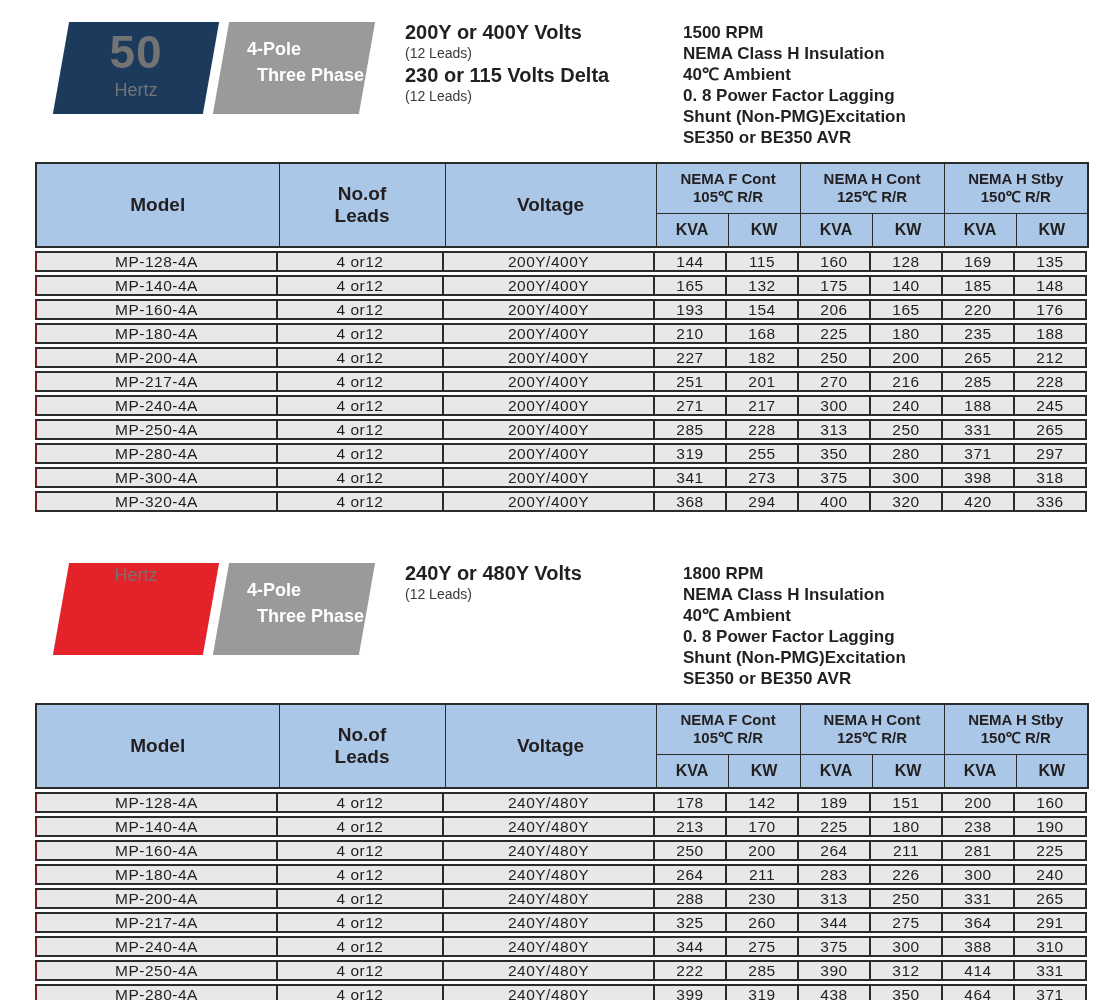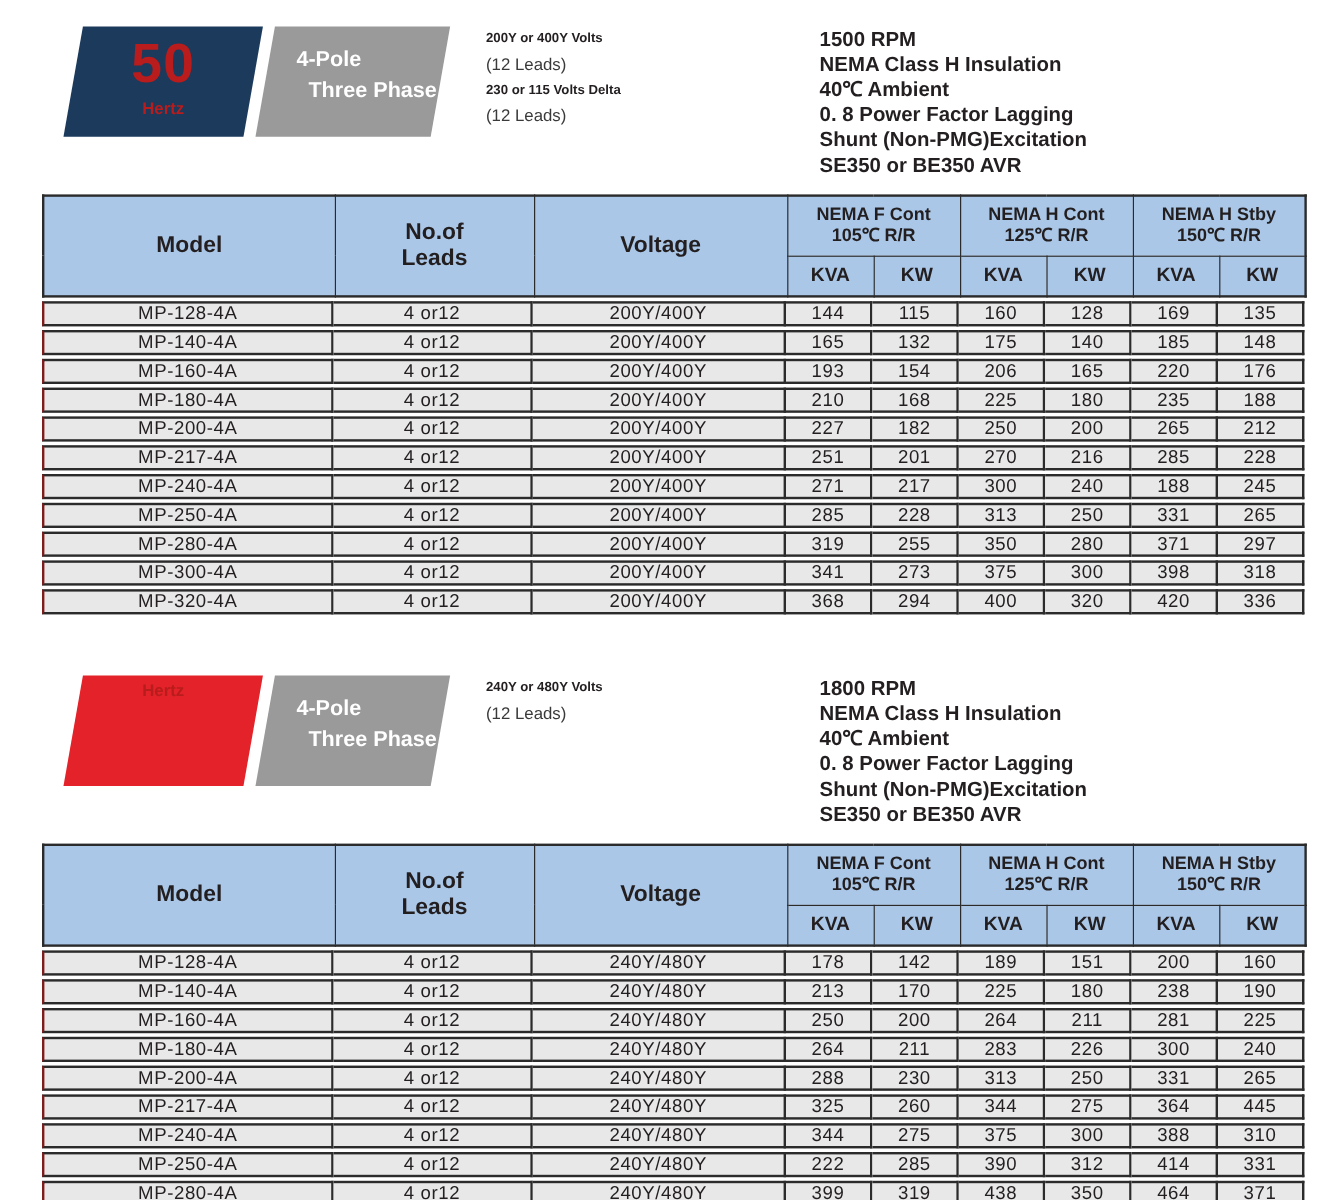--- a/index.html
+++ b/index.html
@@ -13,29 +13,29 @@
 
   
   .sec-head { display:flex; align-items:flex-start; margin-bottom:14px; }
   .badge-wrap { position:relative; width:330px; height:96px; margin-left:12px; flex:0 0 auto; }
   .badge-bg { position:absolute; top:2px; height:92px; transform:skewX(-10deg); }
   .badge-hz-bg   { left:14px;  width:150px; }
   .badge-pole-bg { left:174px; width:146px; background:#9a9a9a; }
   .navy .badge-hz-bg { background:#1b3a5c; }
   .red  .badge-hz-bg { background:#e32329; }
   .badge-hz-text { position:absolute; left:14px; top:2px; width:150px; height:87px;
-                   color:#b91c1c; text-align:center; }
+                   color:#737373; text-align:center; }
   .hz-number { font-size:46px; font-weight:bold; line-height:52px; margin-top:4px; letter-spacing:1px; }
-  .hz-label  { font-size:14px; font-weight:bold; line-height:20px; margin-top:2px; }
+  .hz-label  { font-size:18px; font-weight:normal; line-height:20px; margin-top:2px; }
   .badge-pole-text { position:absolute; left:200px; top:16px; color:#fff;
                      font-size:18px; font-weight:bold; line-height:26px; }
   .pole-line2 { margin-left:10px; }
 
   .volt-block { margin-left:28px; width:250px; flex:0 0 auto; padding-top:2px; }
-  .volt-bold { font-size:11px; font-weight:bold; line-height:21px; }
+  .volt-bold { font-size:20px; font-weight:bold; line-height:21px; }
   .volt-note { font-size:14px; line-height:20px; color:#3a3a3a; margin-bottom:2px; }
 
   .spec-block { margin-left:28px; padding-top:2px; }
   .spec-line { font-size:17px; font-weight:bold; line-height:21px; white-space:nowrap; }
 
   
   .tbl-wrap { width:1056px; margin-bottom:6px; }
   table { table-layout:fixed; }
   col.c-model { width:243px; }
   col.c-leads { width:166px; }
@@ -426,21 +426,21 @@
           </tr>
           <tr>
             <td>MP-217-4A</td>
             <td>4 or12</td>
             <td>240Y/480Y</td>
             <td>325</td>
             <td>260</td>
             <td>344</td>
             <td>275</td>
             <td>364</td>
-            <td>445</td>
+            <td>291</td>
           </tr>
           <tr>
             <td>MP-240-4A</td>
             <td>4 or12</td>
             <td>240Y/480Y</td>
             <td>344</td>
             <td>275</td>
             <td>375</td>
             <td>300</td>
             <td>388</td>

